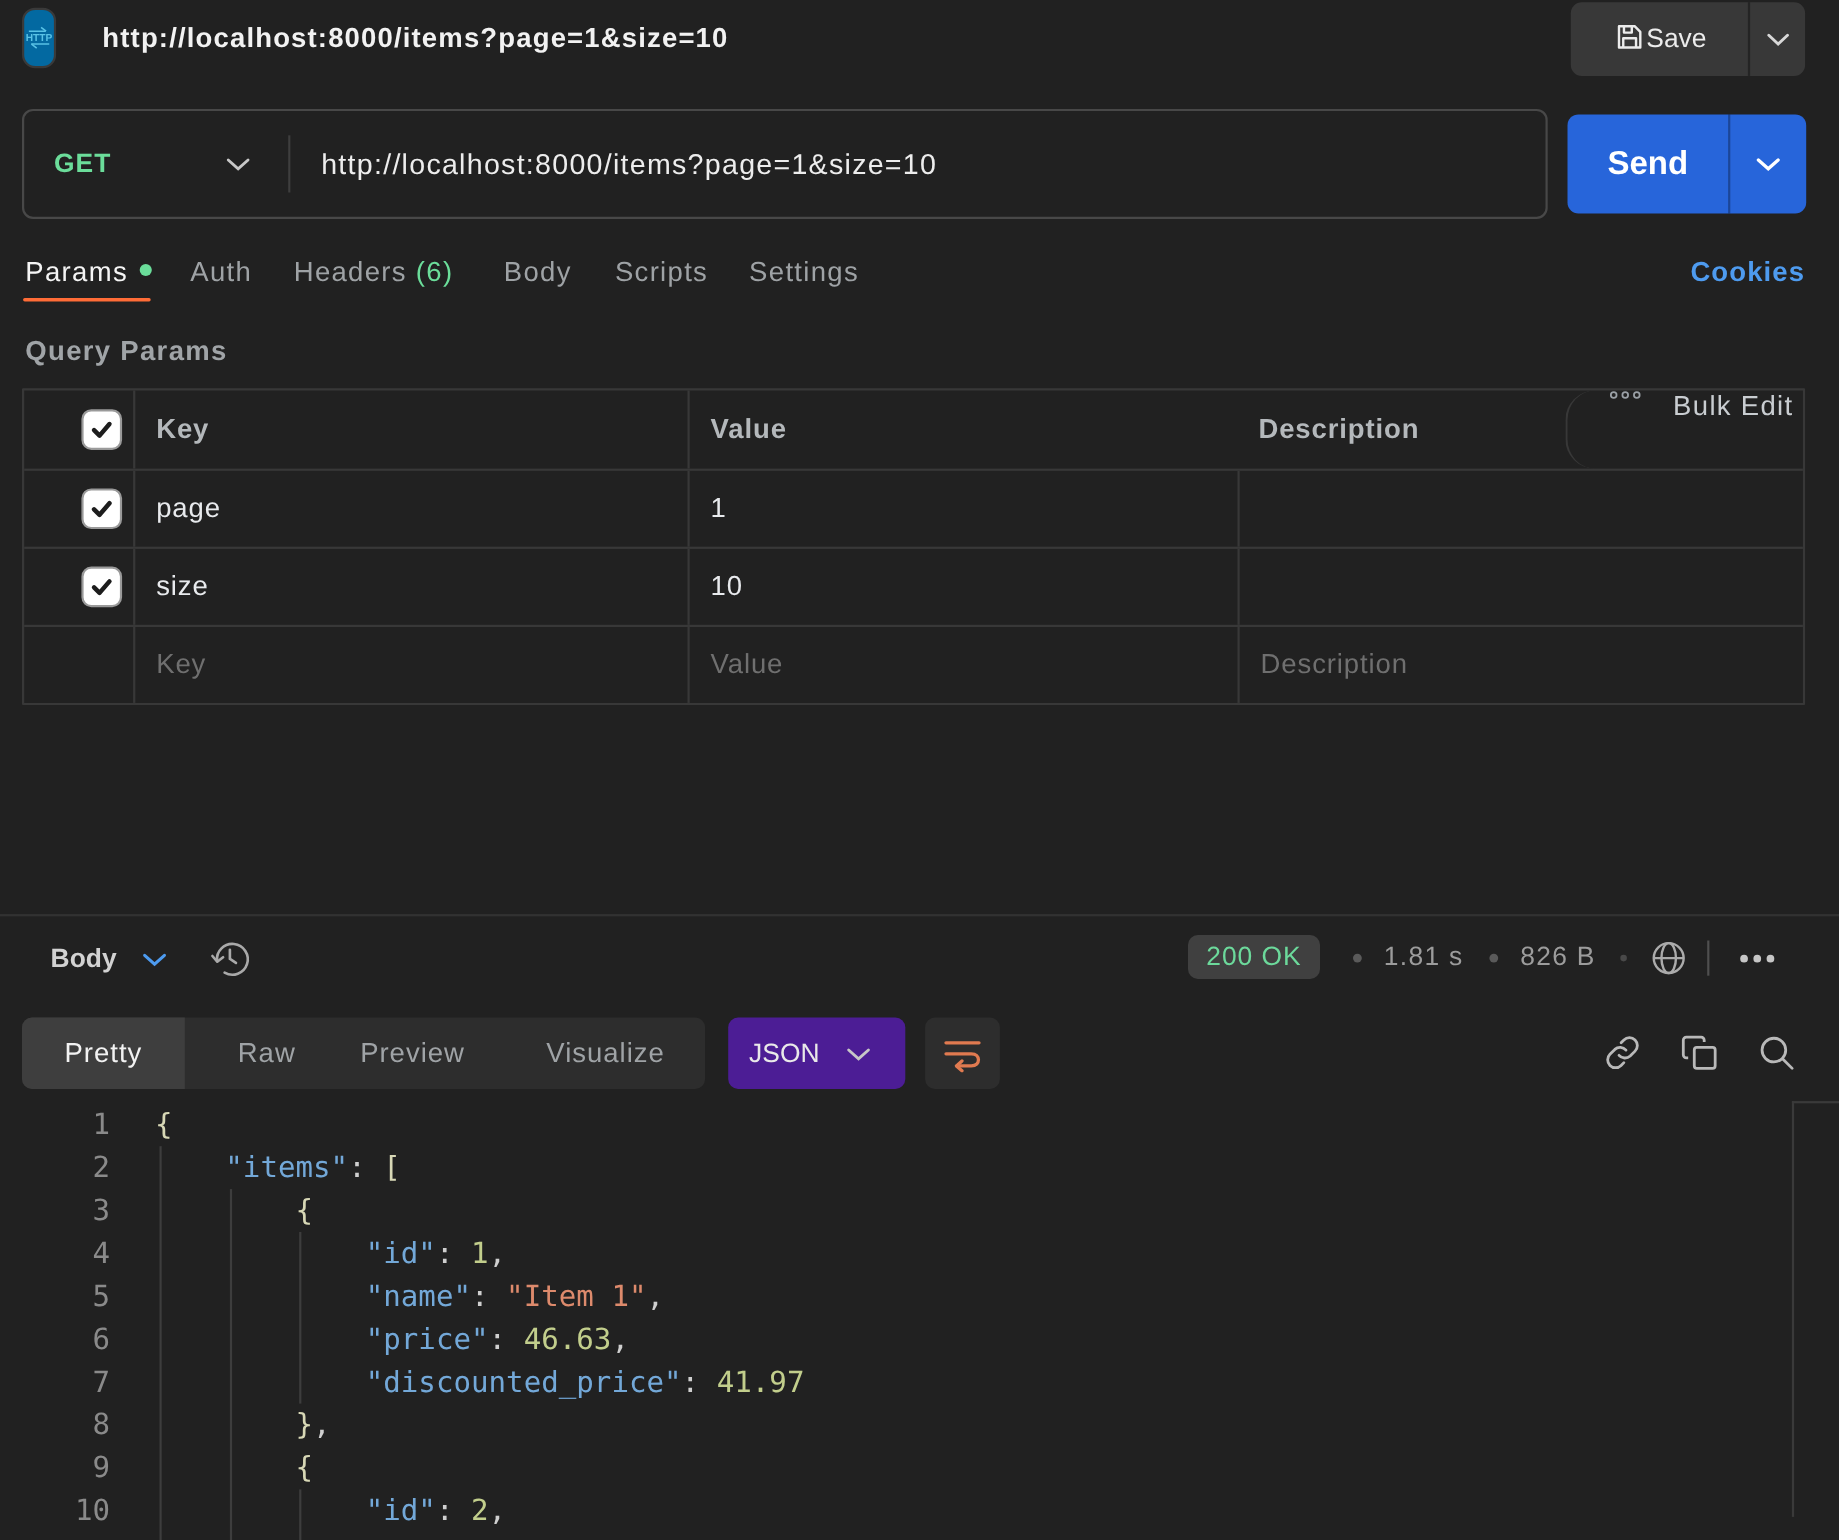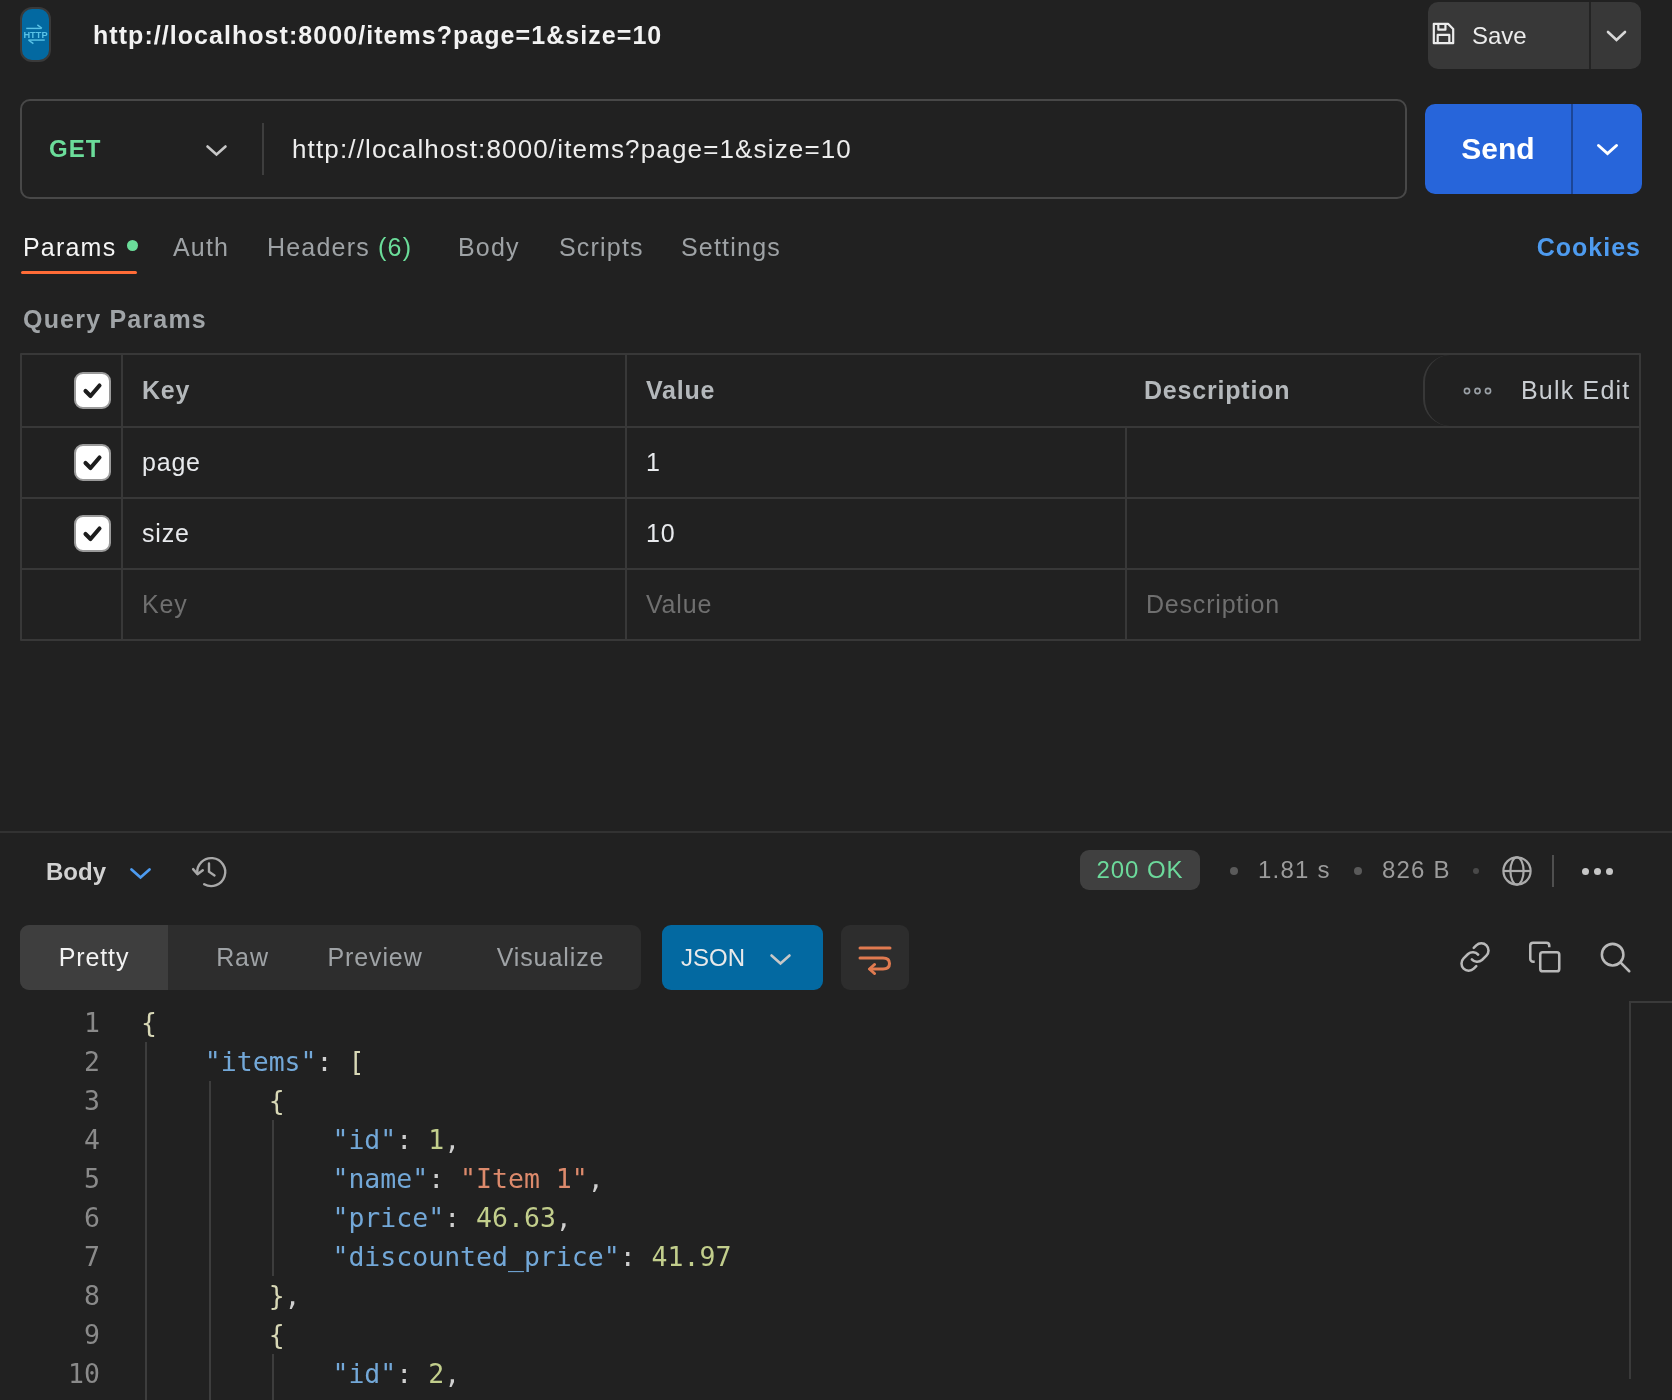--- a/index.html
+++ b/index.html
@@ -20,21 +20,21 @@
   }
   .page-title {
     left:93px; top:0; height:70px; line-height:70px;
     font-size:25px; font-weight:700; color:#f2f2f2; letter-spacing:1.05px;
     white-space:nowrap;
   }
   .save-btn {
     left:1428px; top:2px; width:213px; height:67px;
     background:#383838; border-radius:10px; display:flex; align-items:center;
   }
-  .save-main { width:161px; height:100%; display:flex; align-items:center; justify-content:flex-start; gap:13px; }
+  .save-main { width:161px; height:100%; display:flex; align-items:center; justify-content:center; }
   .save-label { font-size:24px; color:#ececec; }
   .save-divider { width:2px; height:100%; background:#242424; }
   .save-caret { flex:1; display:flex; align-items:center; justify-content:center; height:100%; }
 
   
   .req-bar {
     left:20px; top:99px; width:1387px; height:100px;
     border:2px solid #484848; border-radius:10px;
   }
   .method-select {
@@ -76,21 +76,21 @@
   }
   .qp-row { display:grid; grid-template-columns:99px 504px 500px 1fr; height:71px; border-top:2px solid #383838; }
   .qp-row:first-child { border-top:none; }
   .qp-cell { display:flex; align-items:center; border-left:2px solid #383838; padding-left:19px; font-size:25px; letter-spacing:0.8px; color:#e8eaed; overflow:hidden; white-space:nowrap; }
   .qp-cell.cb-cell { border-left:none; padding-left:52px; }
   .qp-cell.hdr { font-weight:700; color:#b4b8bb; }
   .qp-cell.ph { color:#6f6f6f; }
   .qp-bulk-wrap { display:grid; grid-template-columns:298px 1fr; }
   .qp-bulk-wrap .qp-cell:first-child { border-left:2px solid #383838; }
   .qp-desc-span { border-left:2px solid #383838; }
-  .bulk-cell { display:flex; align-items:center; gap:29px; border-left:2px solid #383838; padding-left:38px;border-radius:27px; }
+  .bulk-cell { display:flex; gap:29px; border-left:2px solid #383838; padding-left:38px;border-radius:27px; }
   .bulk-label { font-size:25px; letter-spacing:1.2px; color:#c9cdd1; font-weight:500; }
   .checkbox {
     width:37px; height:37px; border-radius:9px; background:#ffffff;
     border:2px solid #9a9a9a;
     display:flex; align-items:center; justify-content:center;
   }
 
   
   .section-divider { left:0; top:831px; width:1672px; height:2px; background:#323232; }
 
@@ -117,21 +117,21 @@
   .more-dots i { width:7px; height:7px; border-radius:50%; background:#c6c6c6; }
 
   
   .view-group { left:20px; top:925px; width:621px; height:65px; background:#2d2d2d; border-radius:9px; display:flex; }
   .view-seg { height:100%; display:flex; align-items:center; justify-content:center; font-size:25px; letter-spacing:0.9px; color:#9fa3a6; }
   .view-seg.active { background:#3e3e3e; border-radius:9px 0 0 9px; color:#f2f2f2; font-weight:500; }
   .seg-pretty { width:148px; }
   .seg-raw { width:122px;padding-left:27px; }
   .seg-preview { width:170px; }
   .seg-visualize { width:181px; }
-  .json-dd { left:662px; top:925px; width:161px; height:65px; background:#0369a1; border-radius:9px; }
+  .json-dd { left:662px; top:925px; width:161px; height:65px; background:#4c1d95; border-radius:9px; }
   .json-label { position:absolute; left:19px; top:0; height:65px; line-height:65px; font-size:24px; color:#e9e9e9; }
   .json-caret { position:absolute; left:107px; top:27px; }
   .wrap-btn { left:841px; top:925px; width:68px; height:65px; background:#2d2d2d; border-radius:9px; display:flex; align-items:center; justify-content:center; }
   .icon-btn { width:38px; height:38px; display:flex; align-items:center; justify-content:center; }
   .link-icon { left:1456px; top:938px; }
   .copy-icon { left:1526px; top:938px; }
   .search-icon { left:1596px; top:938px; }
 
   
   .code-area { left:0; top:1001px; width:1672px; height:399px; font-family:"DejaVu Sans Mono", monospace; }

